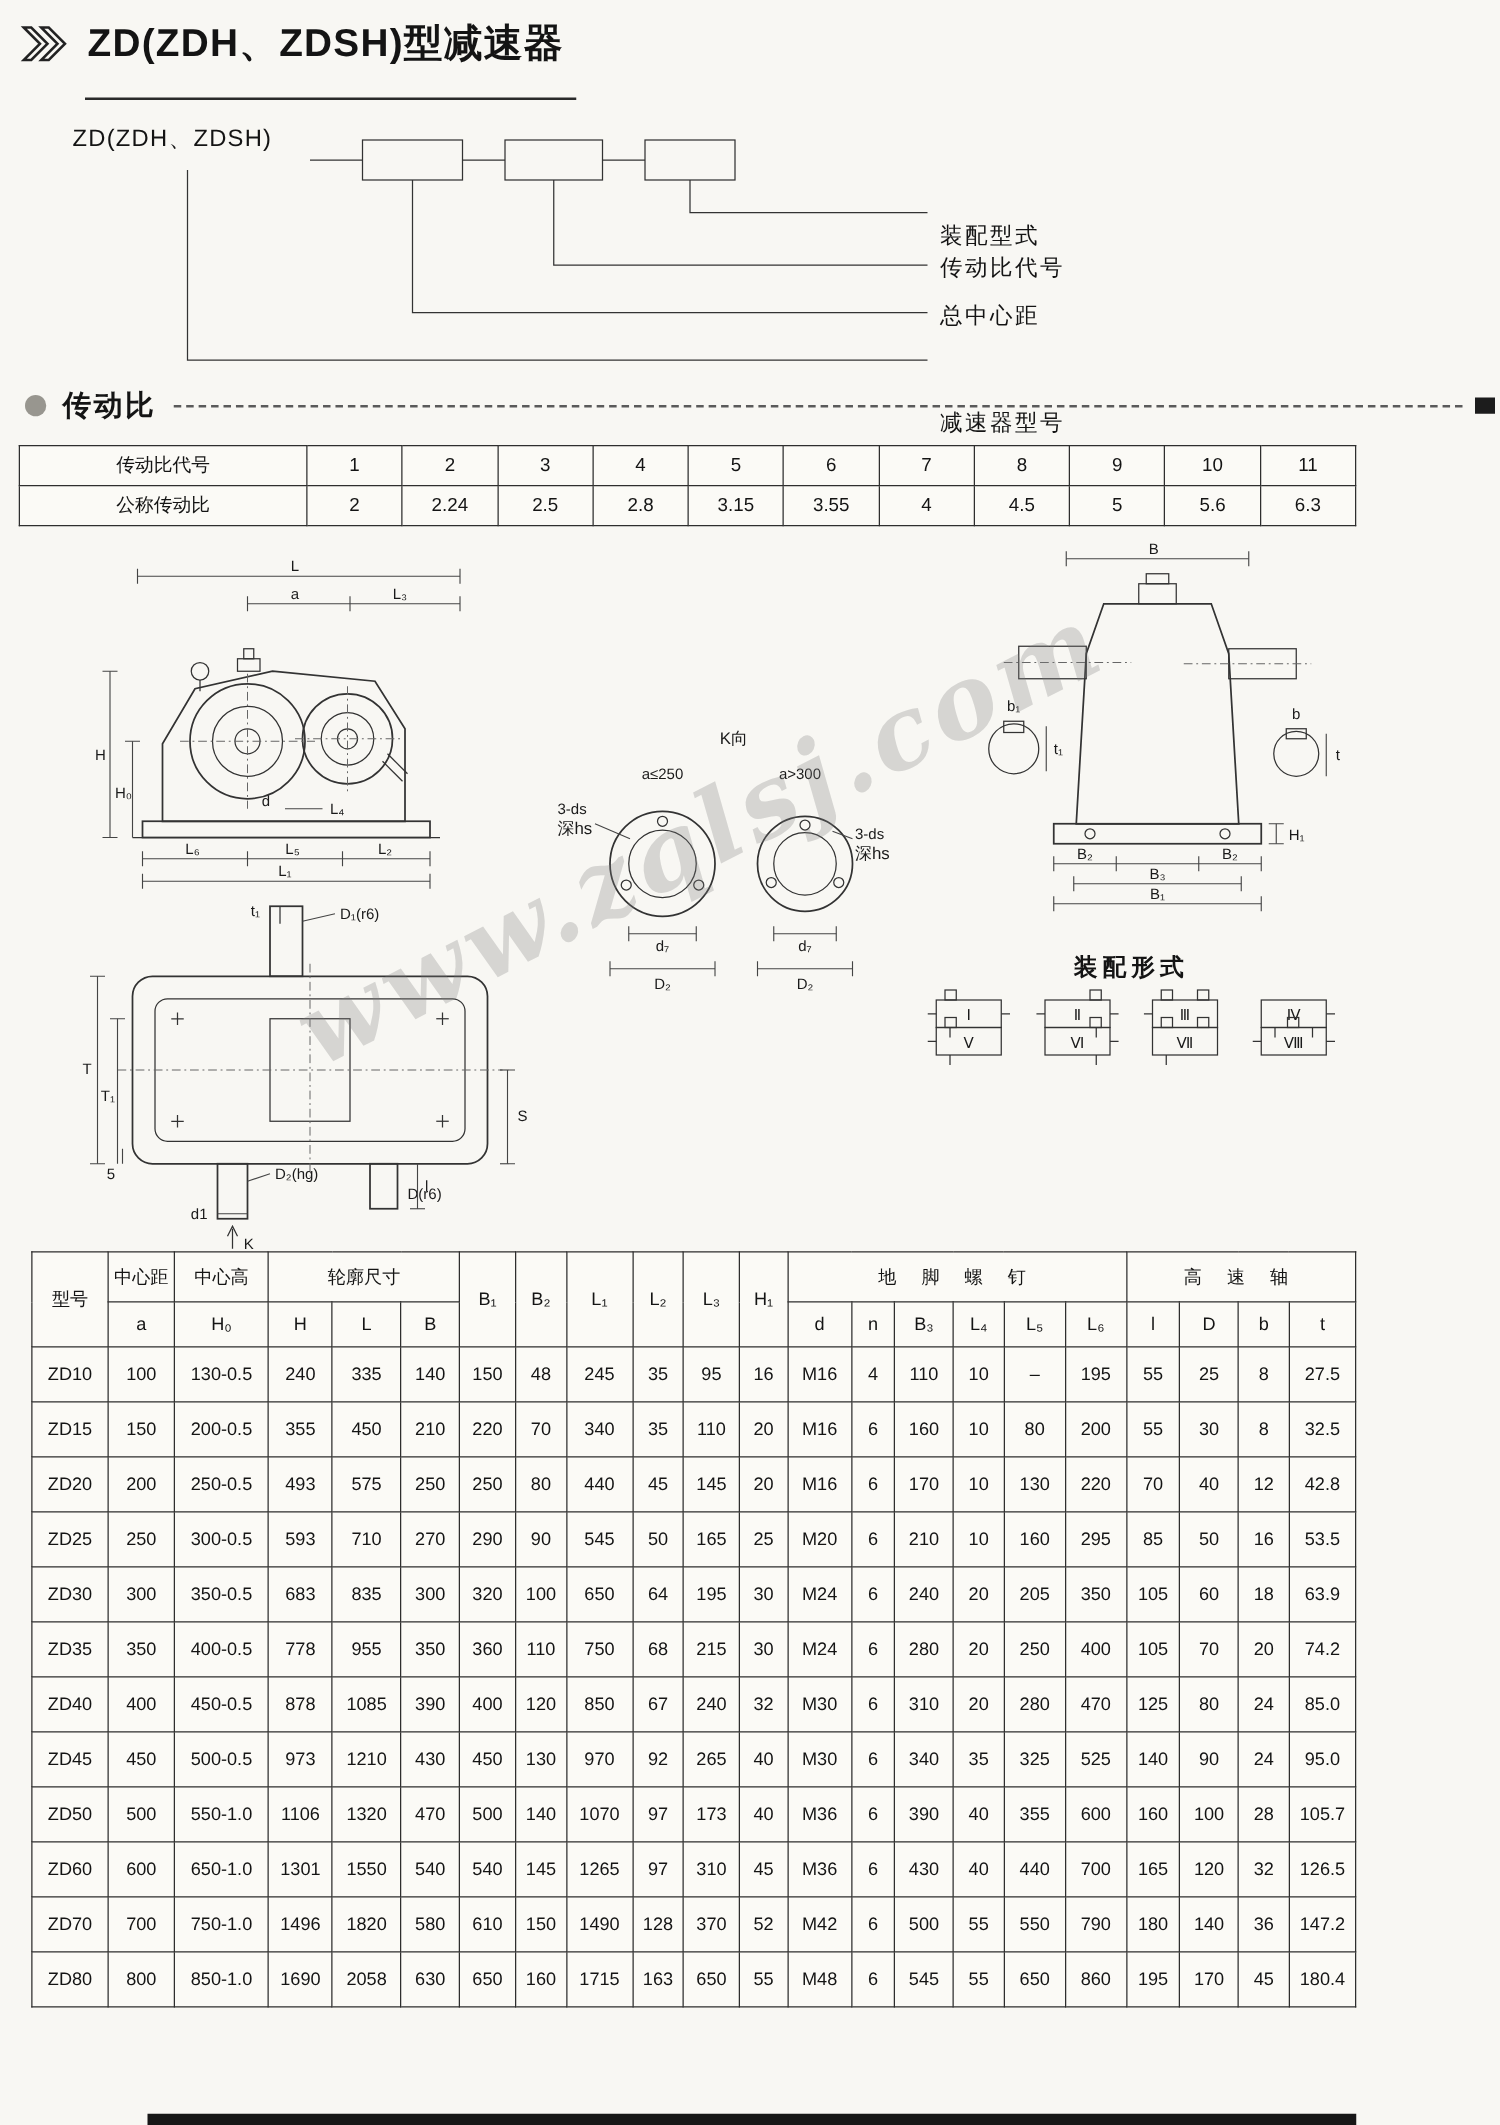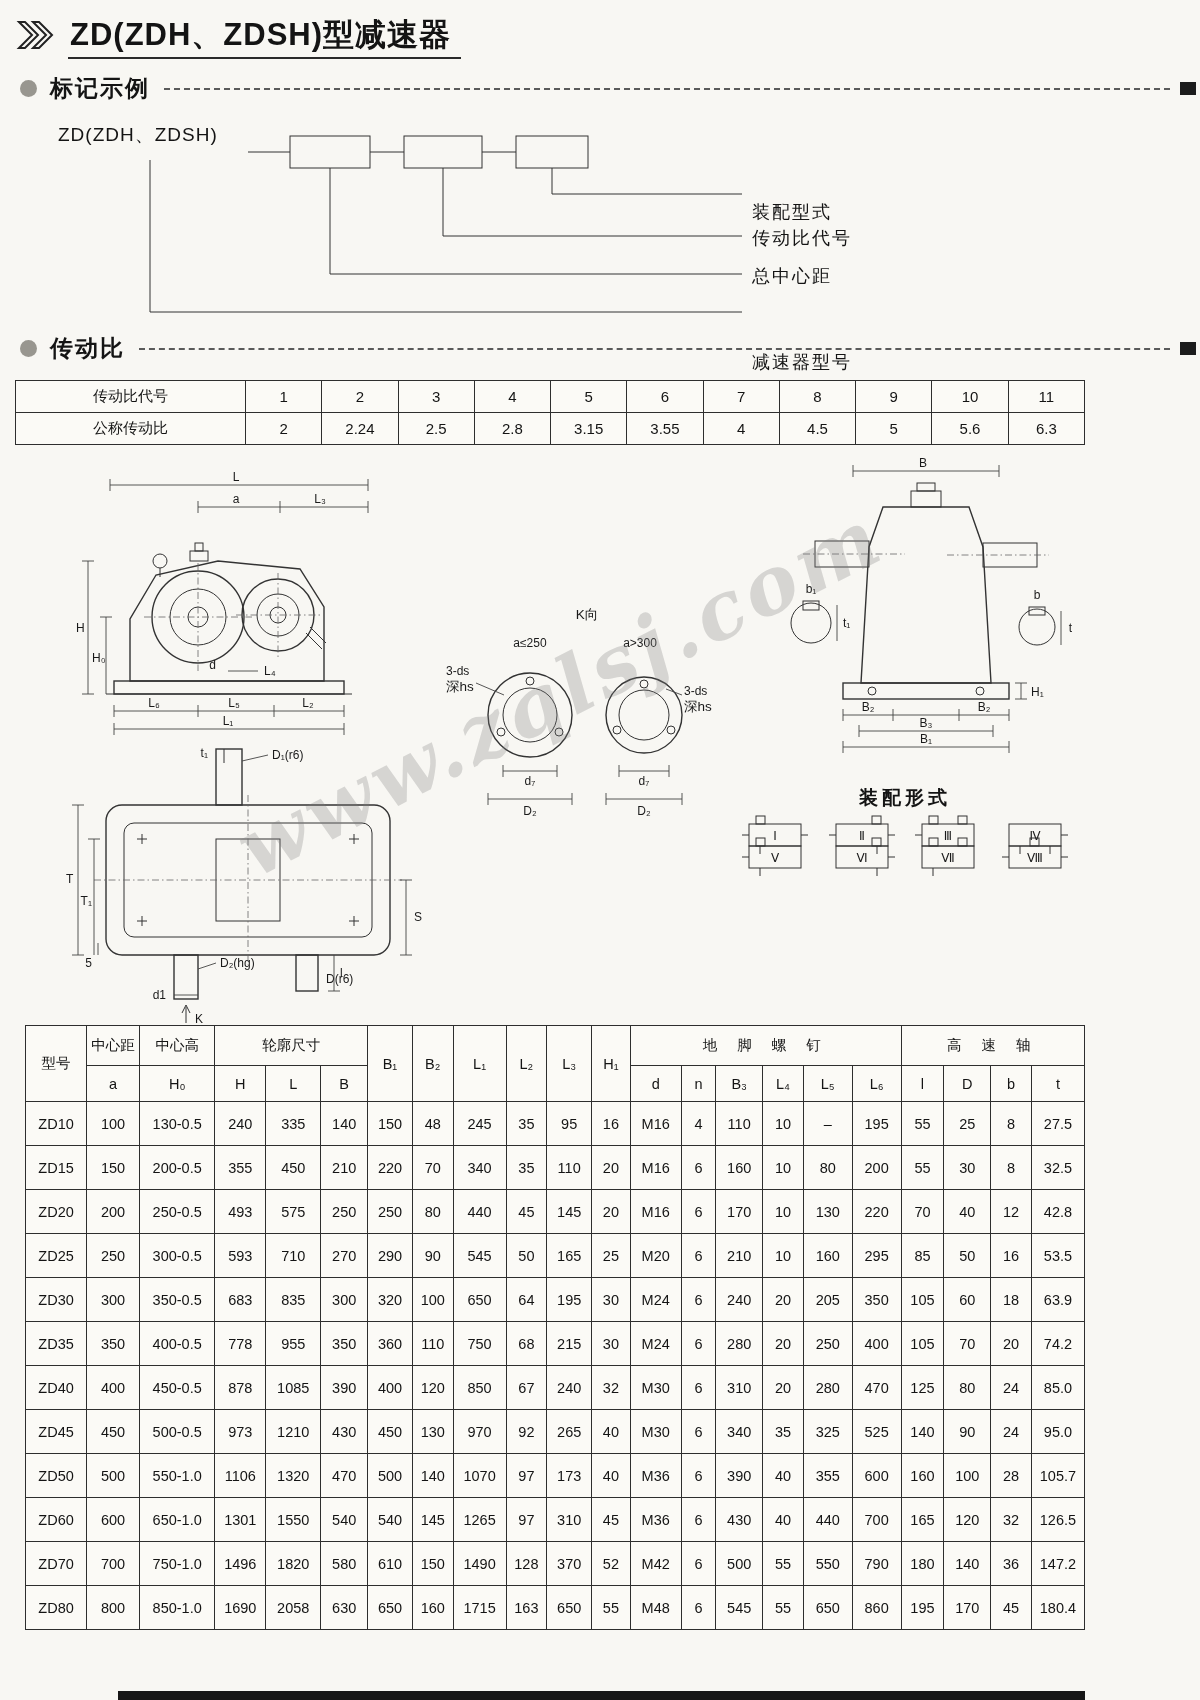--- a/index.html
+++ b/index.html
@@ -3,21 +3,21 @@
 <meta charset="utf-8">
 <style>
   * { margin:0; padding:0; box-sizing:border-box; }
   html,body { width:1200px; }
   body { font-family:"Liberation Sans","DejaVu Sans",sans-serif; color:#141414; background:#e8e7e2; }
   .page { position:relative; width:1200px; height:1700px; background:#f8f7f3; overflow:hidden; }
 
   
   .title-row { display:flex; align-items:flex-start; gap:12px; padding:14px 0 0 16px; }
   .chev { margin-top:6px; }
-  .title-row h1 { font-size:31px; font-weight:bold; letter-spacing:1px; border-bottom:2px solid #2a2a2a; padding:0 10px 1px 2px; }
+  .title-row h1 { font-size:31px; font-weight:bold; letter-spacing:1px; border-bottom:2px solid #2a2a2a; padding:0 10px 22px 2px; }
 
   .sec-head { display:flex; align-items:center; margin-left:20px; margin-right:0; }
   .bullet { width:17px; height:17px; border-radius:50%; background:#98968f; margin-right:13px; flex:0 0 auto; }
   .sec-head h2 { font-size:23px; font-weight:bold; letter-spacing:2px; white-space:nowrap; }
   .rule { flex:1 1 auto; height:0; border-top:2px dashed #5a5a5a; margin:0 10px 0 14px; }
   .edge { width:16px; height:13px; background:#1c1c1c; margin-right:4px; flex:0 0 auto; }
 
   
   .marking { position:relative; width:1120px; height:215px; margin-left:40px; margin-top:8px; }
   .marking svg { position:absolute; left:0; top:0; }
@@ -68,26 +68,20 @@
 <div class="page">
 
   <div class="title-row">
     <svg class="chev" width="40" height="30" viewBox="0 0 40 30">
       <path d="M3,2 L16,15 L3,28 L9,28 L22,15 L9,2 Z" fill="none" stroke="#222" stroke-width="2"></path>
       <path d="M17,2 L30,15 L17,28 L23,28 L36,15 L23,2 Z" fill="none" stroke="#222" stroke-width="2"></path>
     </svg>
     <h1>ZD(ZDH、ZDSH)型减速器</h1>
   </div>
 
-  <div class="sec-head" style="margin-top:14px;">
-    <span class="bullet"></span>
-    <h2>标记示例</h2>
-    <span class="rule"></span>
-    <span class="edge"></span>
-  </div>
 
   <div class="marking">
     <svg width="1120" height="215" viewBox="0 0 1120 215">
       <rect x="250" y="24" width="80" height="32" class="ln"></rect>
       <rect x="364" y="24" width="78" height="32" class="ln"></rect>
       <rect x="476" y="24" width="72" height="32" class="ln"></rect>
       <line x1="208" y1="40" x2="250" y2="40" class="ln"></line>
       <line x1="330" y1="40" x2="364" y2="40" class="ln"></line>
       <line x1="442" y1="40" x2="476" y2="40" class="ln"></line>
       <polyline points="512,56 512,82 702,82" class="ln"></polyline>

